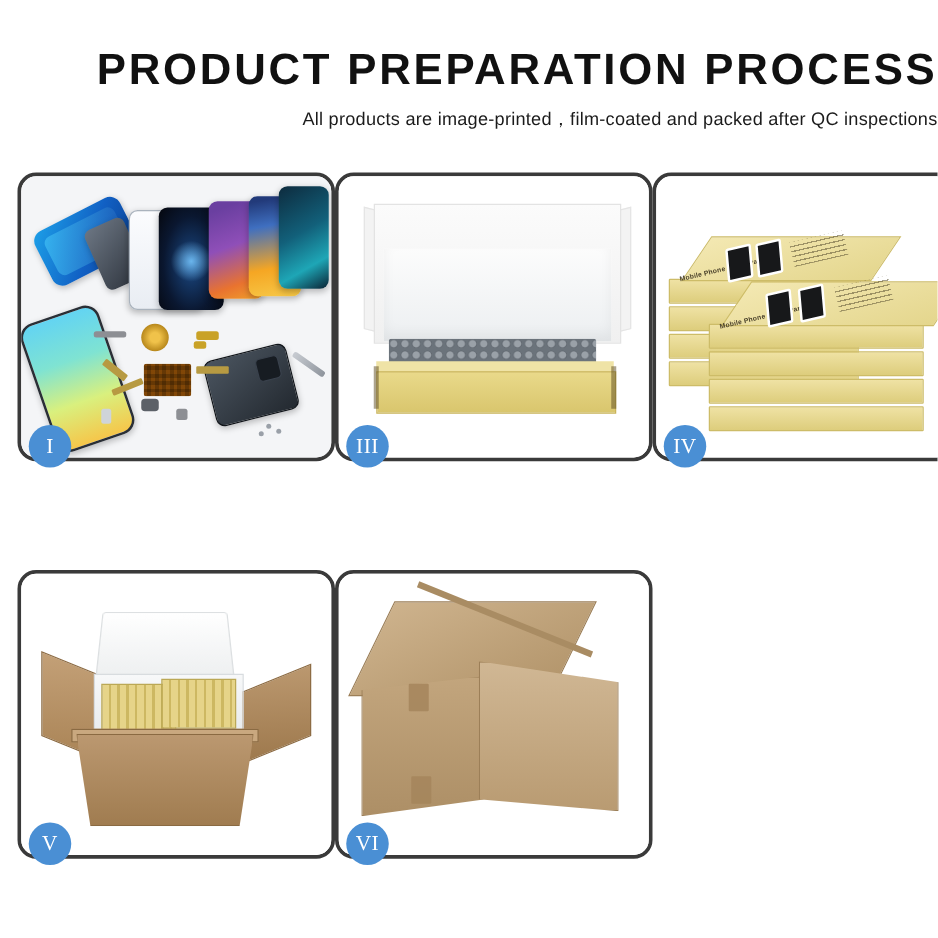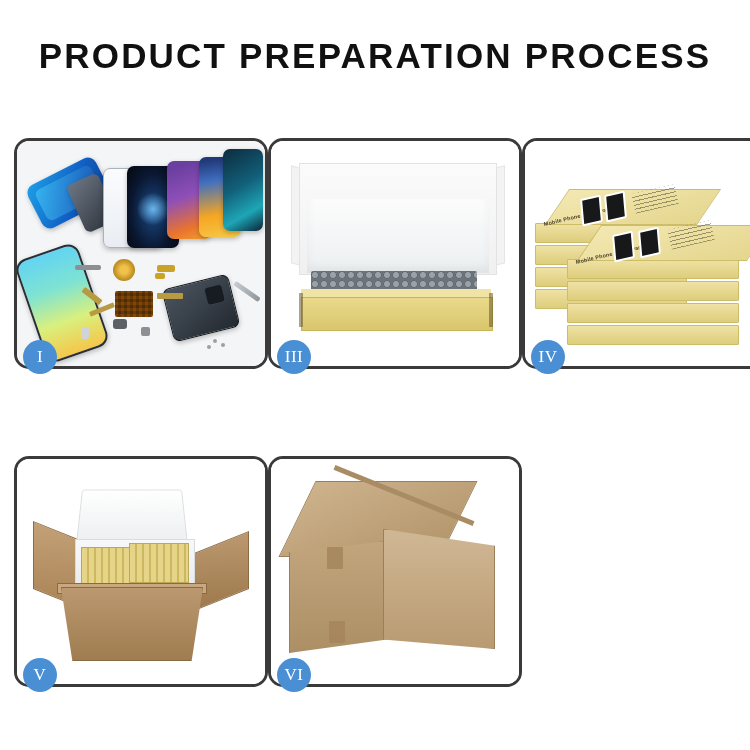--- a/index.html
+++ b/index.html
@@ -4,21 +4,21 @@
 <style>
   html,body{margin:0;padding:0;}
   body{
     width:750px;height:750px;background:#ffffff;
     font-family:"Liberation Sans",sans-serif;
     overflow:hidden;position:relative;
   }
   .page{width:750px;height:750px;position:relative;}
 
   
-  .header{padding-top:38px;text-align:center;}
+  .header{padding-top:38px;text-align:right;}
   .title{
     font-size:35px;letter-spacing:2.2px;font-weight:700;
     color:#111111;line-height:1.05;white-space:nowrap;
   }
   .subtitle{
     margin-top:11px;font-size:14.5px;color:#1b1b1b;
     letter-spacing:.2px;white-space:nowrap;
   }
 
   
@@ -285,20 +285,21 @@
     position:absolute;width:16px;height:22px;background:#a5855c;opacity:.85;border-radius:1px;
   }
 </style>
 </head>
 <body>
 
 <div class="page">
 
   <div class="header">
     <div class="title">PRODUCT PREPARATION PROCESS</div>
+    <div class="subtitle">All products are image-printed，film-coated and packed after QC inspections</div>
   </div>
 
   <div class="grid">
 
     <div class="panel">
       <div class="stage p1">
         <div class="ph ph-blue"></div>
         <div class="ph ph-grey"></div>
         <div class="ph ph-glass"></div>
         <div class="ph ph-black"></div>

